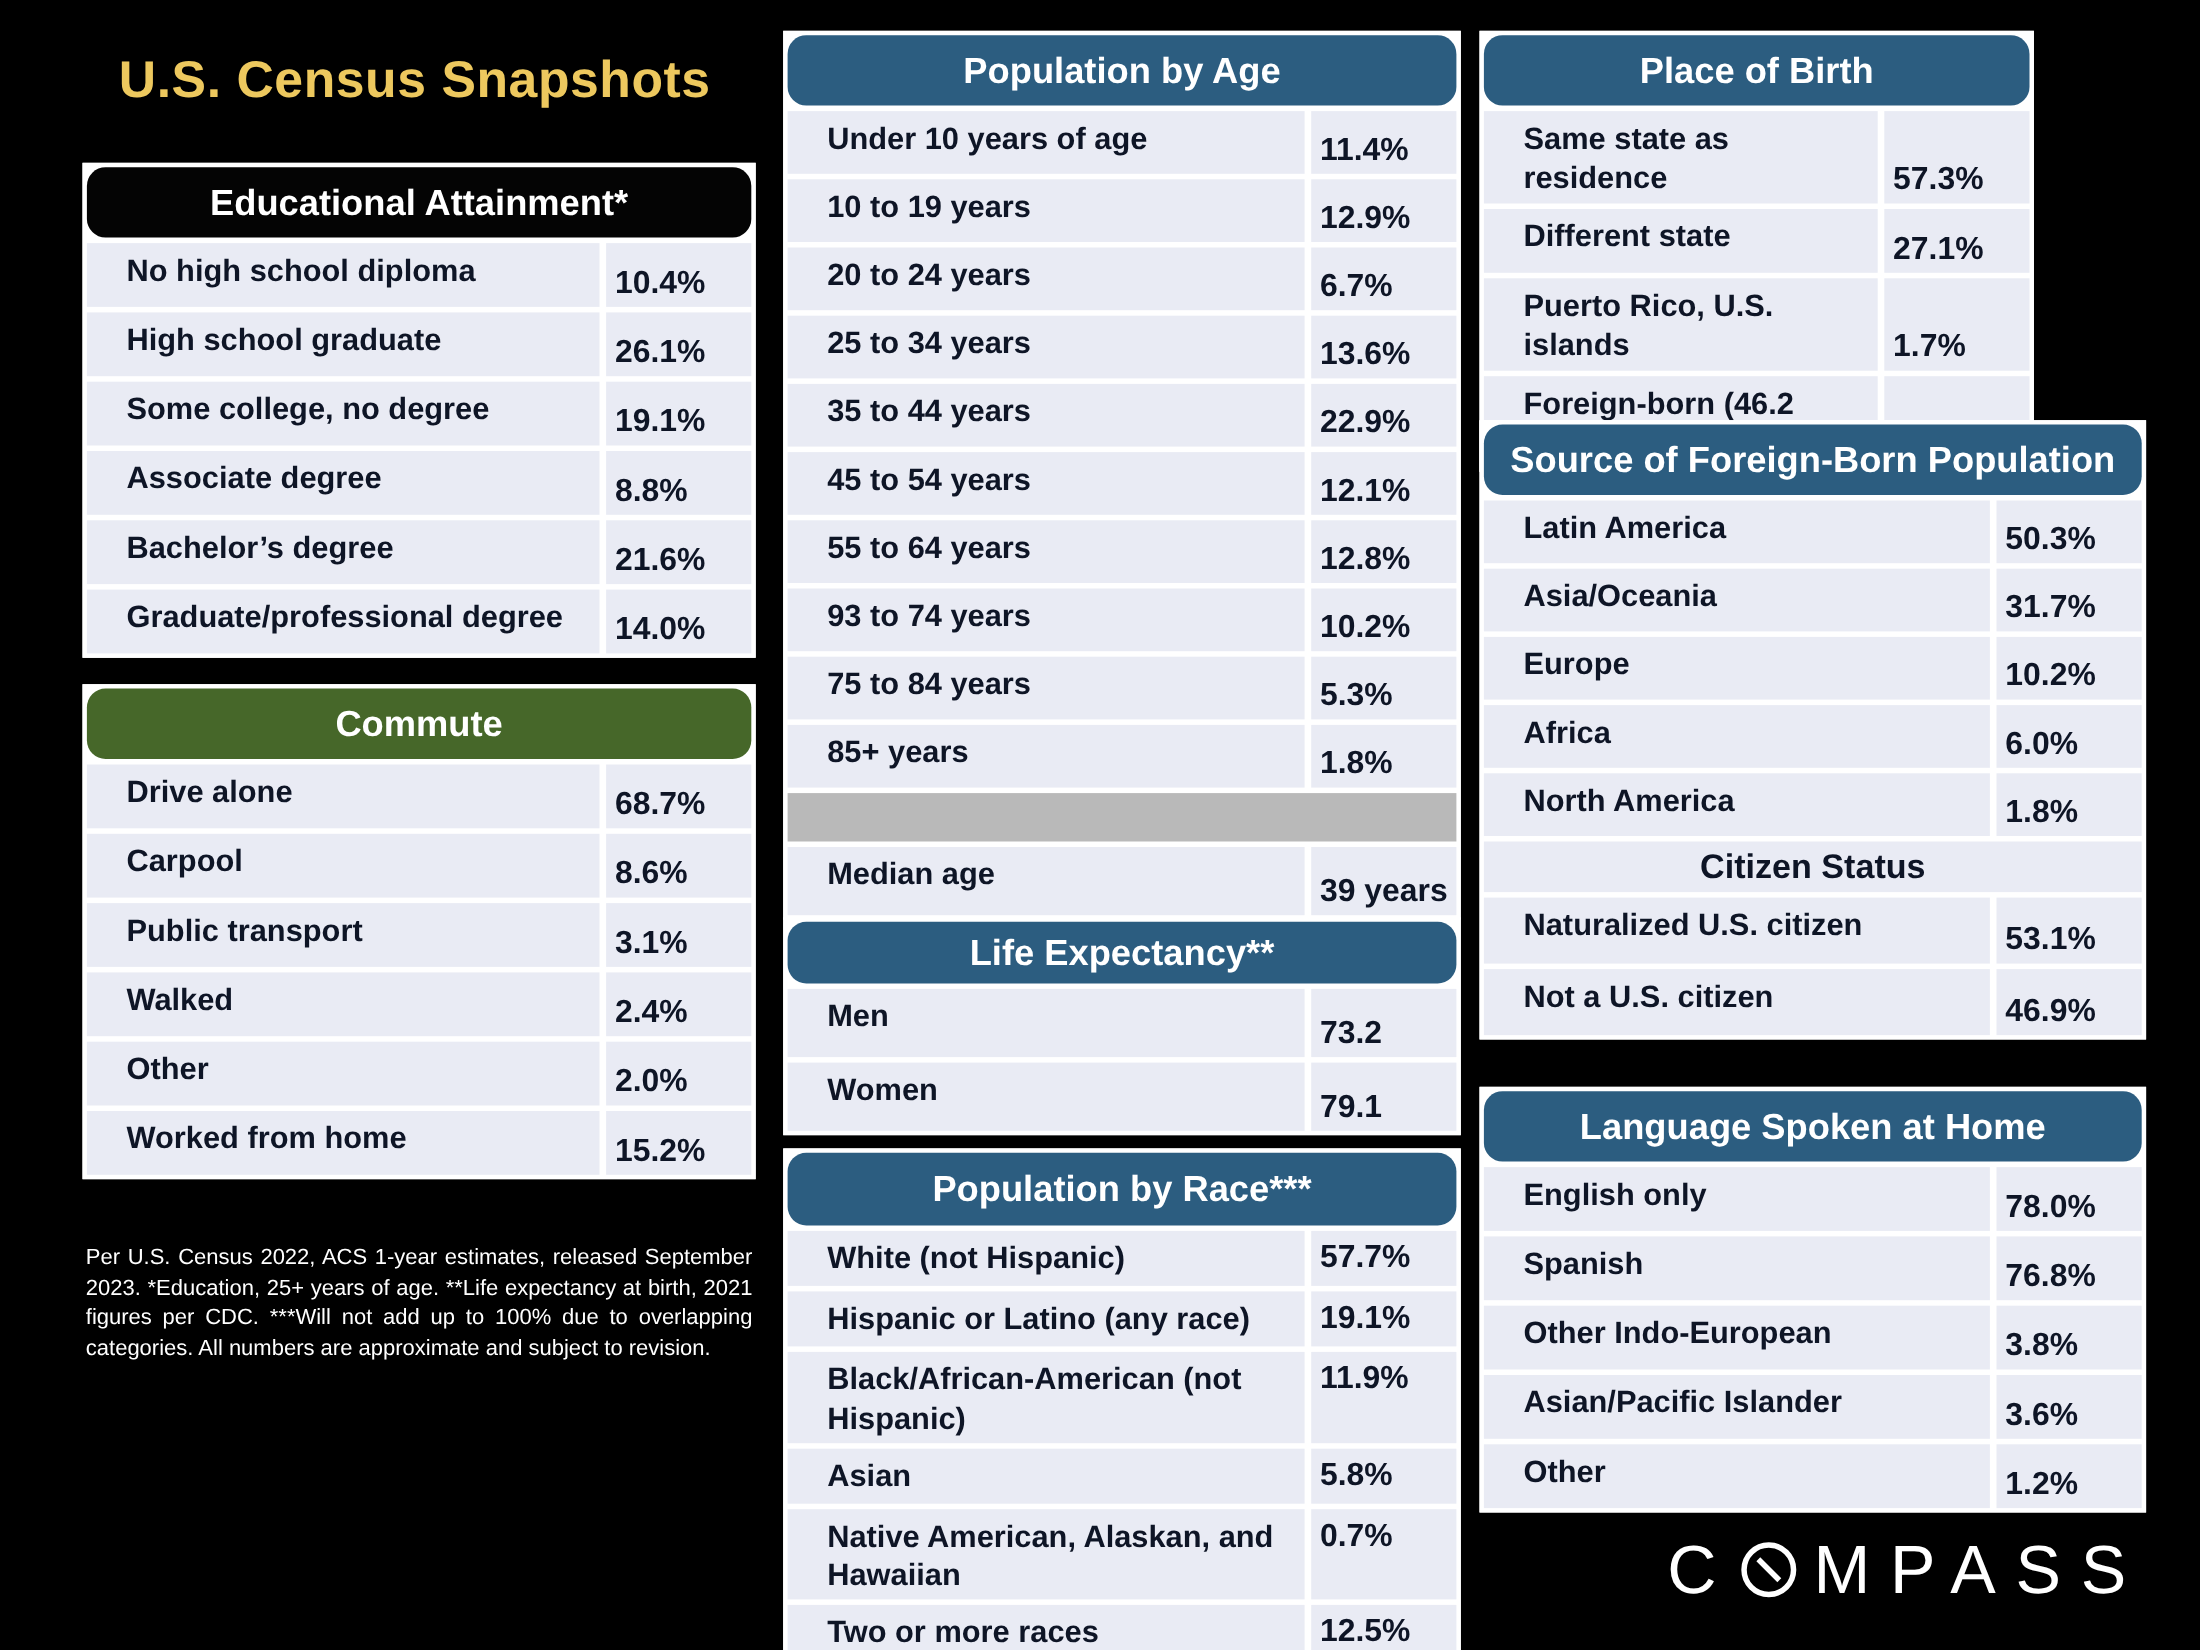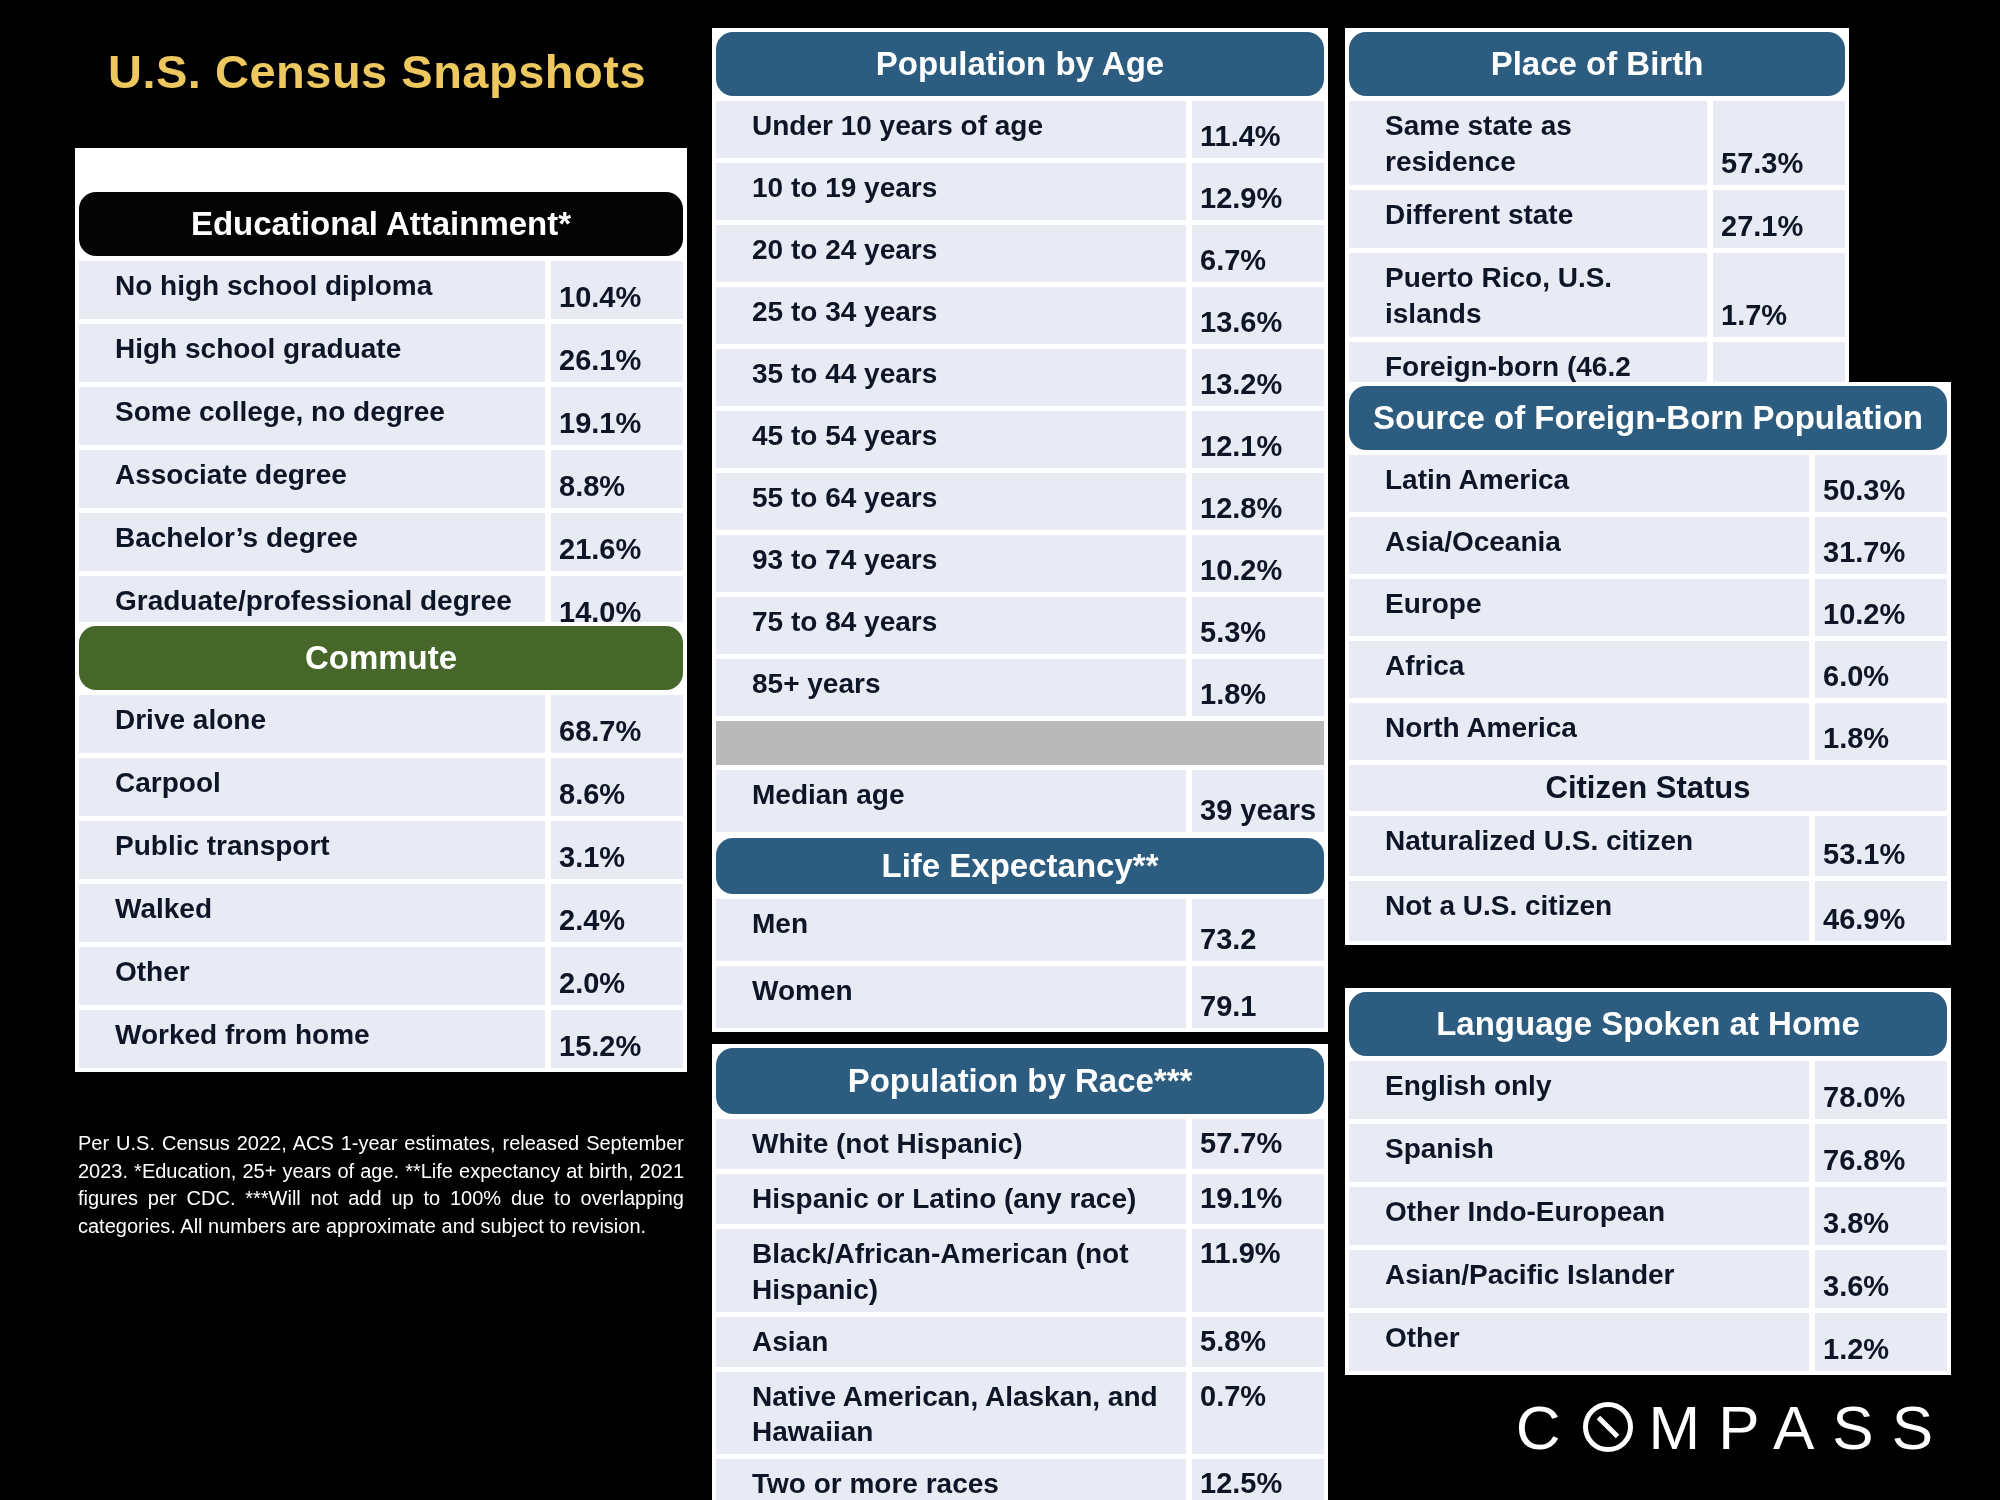--- a/index.html
+++ b/index.html
@@ -22,21 +22,21 @@
     display:flex;flex-direction:column;gap:5px;
     box-sizing:border-box;
   }
   .thead{
     display:flex;align-items:center;justify-content:center;
     color:#fff;font-weight:bold;font-size:33px;
     min-height:64px;text-align:center;border-radius:17px;
   }
   .thead.blue{background:#2c5d80;}
   .thead.green{background:#466729;}
-  .thead.black{background:#040404;margin-top:40px;}
+  .thead.black{background:#040404;}
   .row{display:flex;gap:6px;min-height:var(--rh,58px);}
   .cl{
     flex:1;background:#e9ebf4;
     padding:7px 8px 4px 36px;
     font-weight:bold;font-size:28px;line-height:1.3;color:#0e1526;
     display:flex;align-items:flex-start;
   }
   .cv{
     flex:none;width:122px;background:#e9ebf4;
     padding:4px 2px 5px 8px;
@@ -163,21 +163,21 @@
   <div class="row">
     <div class="cl">20 to 24 years</div>
     <div class="cv">6.7%</div>
   </div>
   <div class="row">
     <div class="cl">25 to 34 years</div>
     <div class="cv">13.6%</div>
   </div>
   <div class="row">
     <div class="cl">35 to 44 years</div>
-    <div class="cv">13.2%</div>
+    <div class="cv">22.9%</div>
   </div>
   <div class="row">
     <div class="cl">45 to 54 years</div>
     <div class="cv">12.1%</div>
   </div>
   <div class="row">
     <div class="cl">55 to 64 years</div>
     <div class="cv">12.8%</div>
   </div>
   <div class="row">

